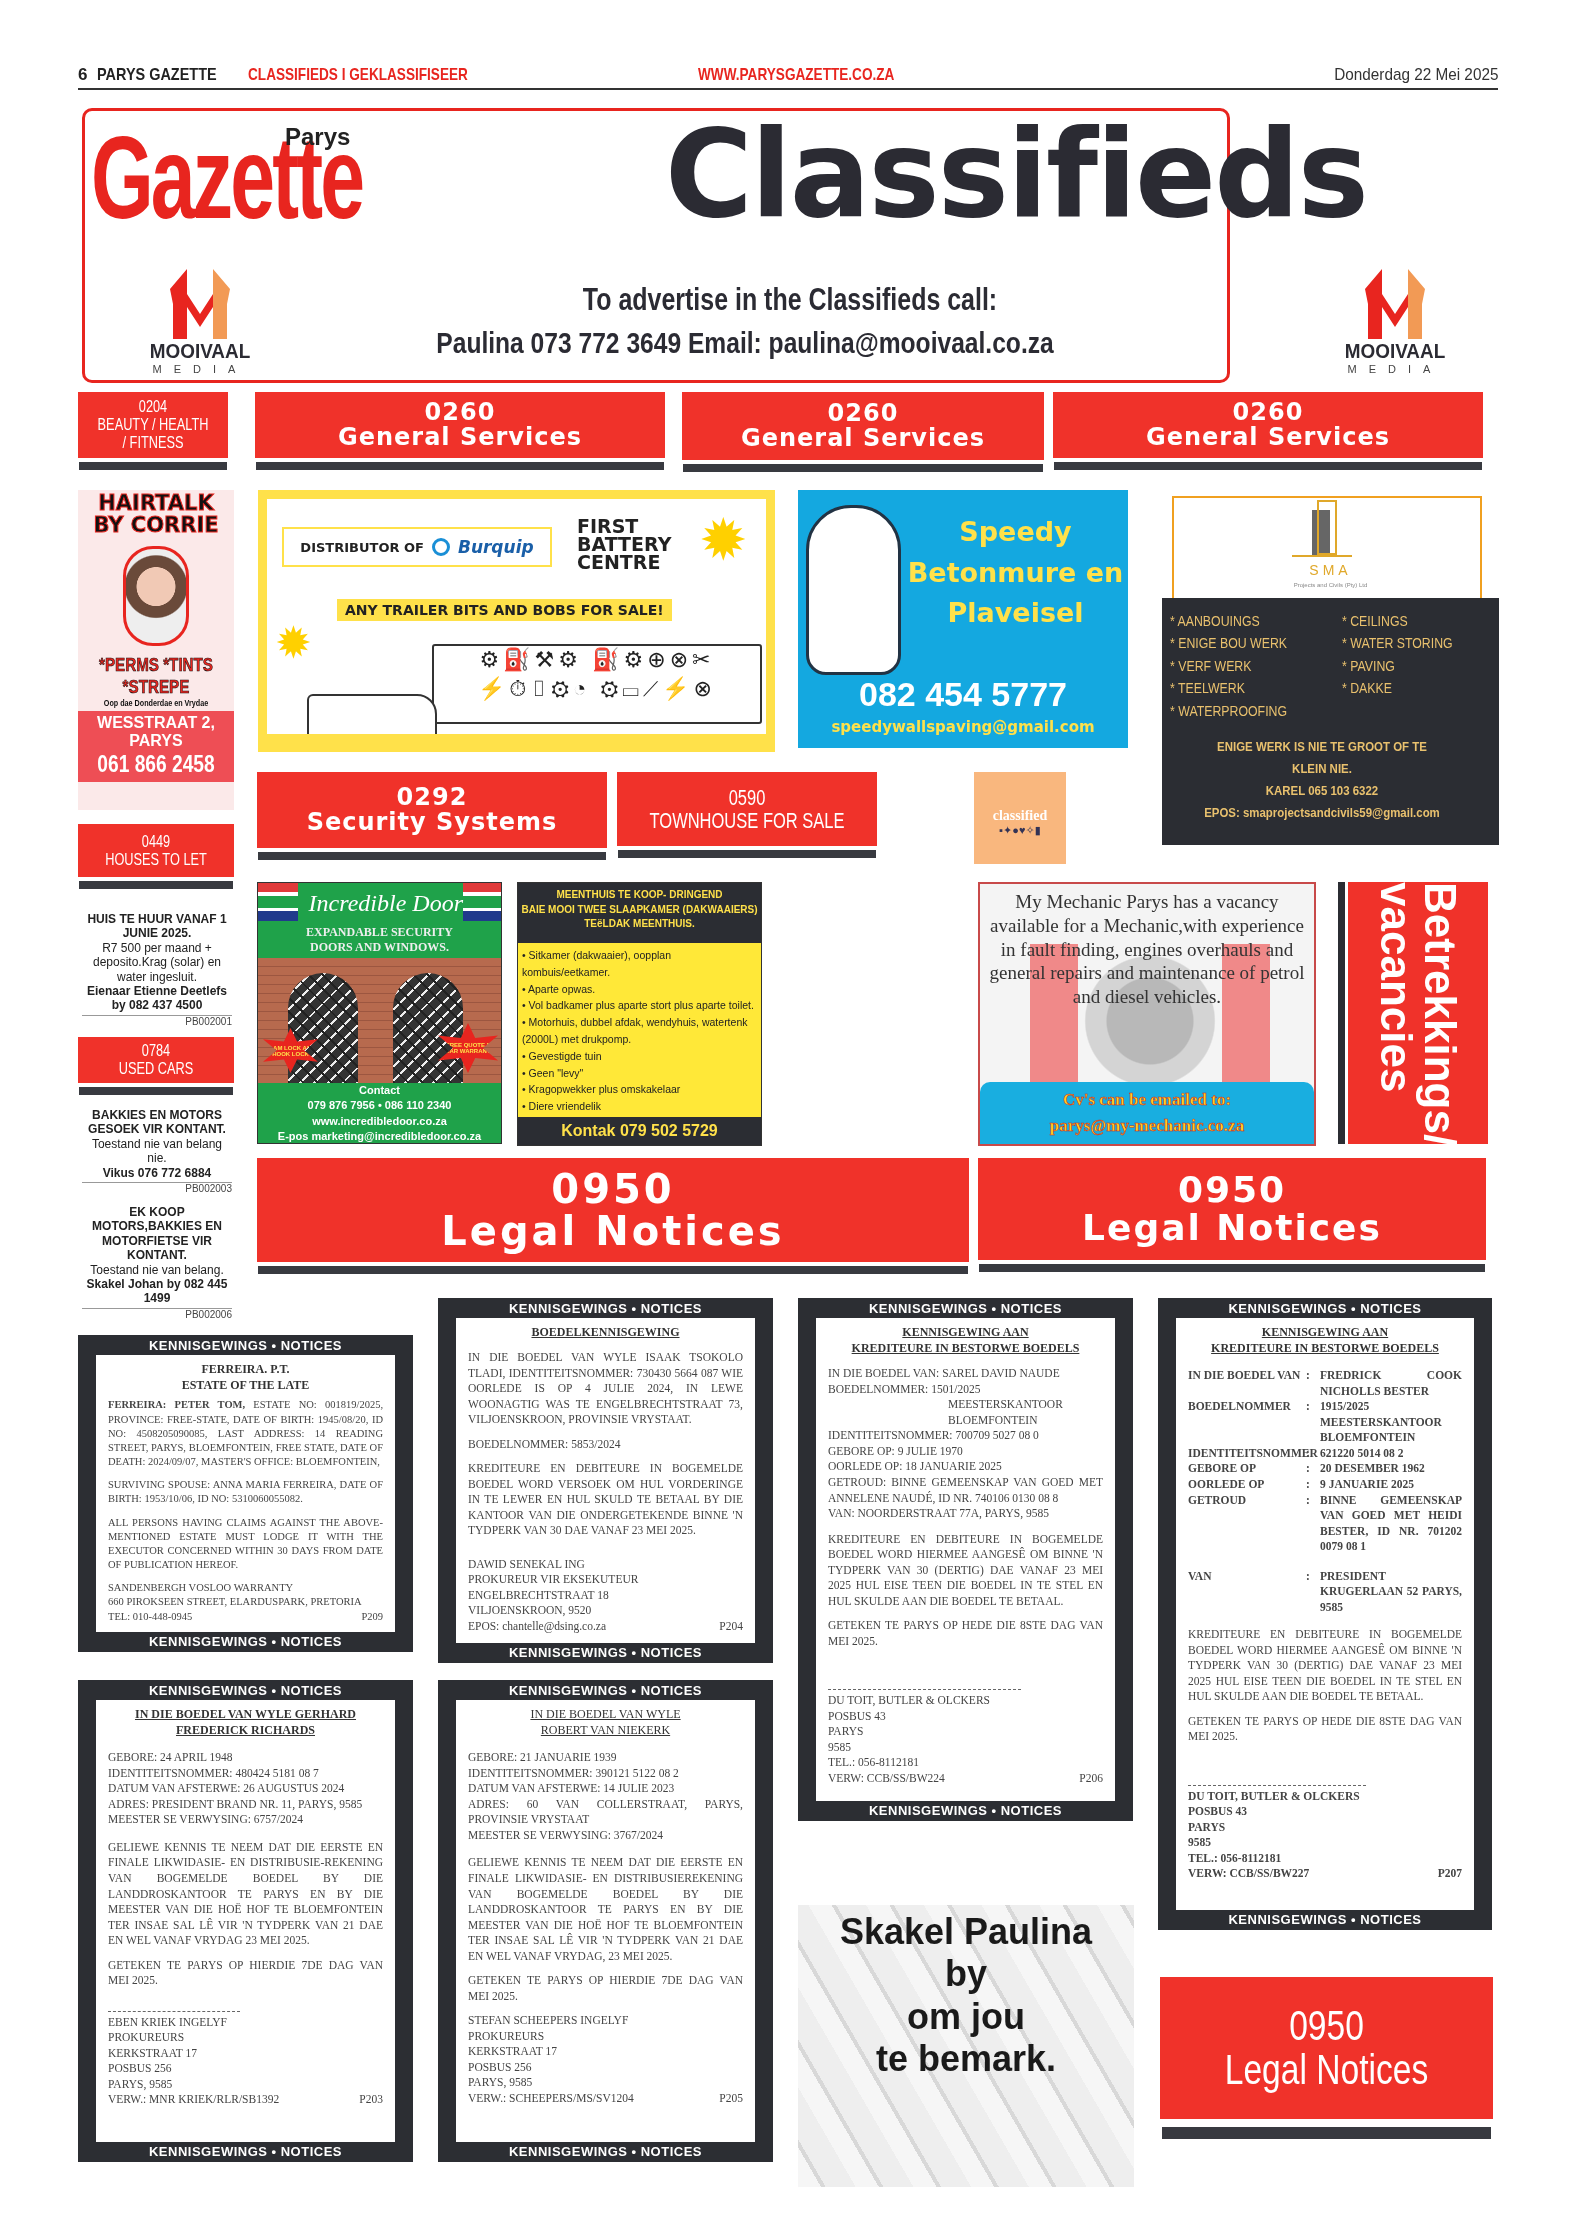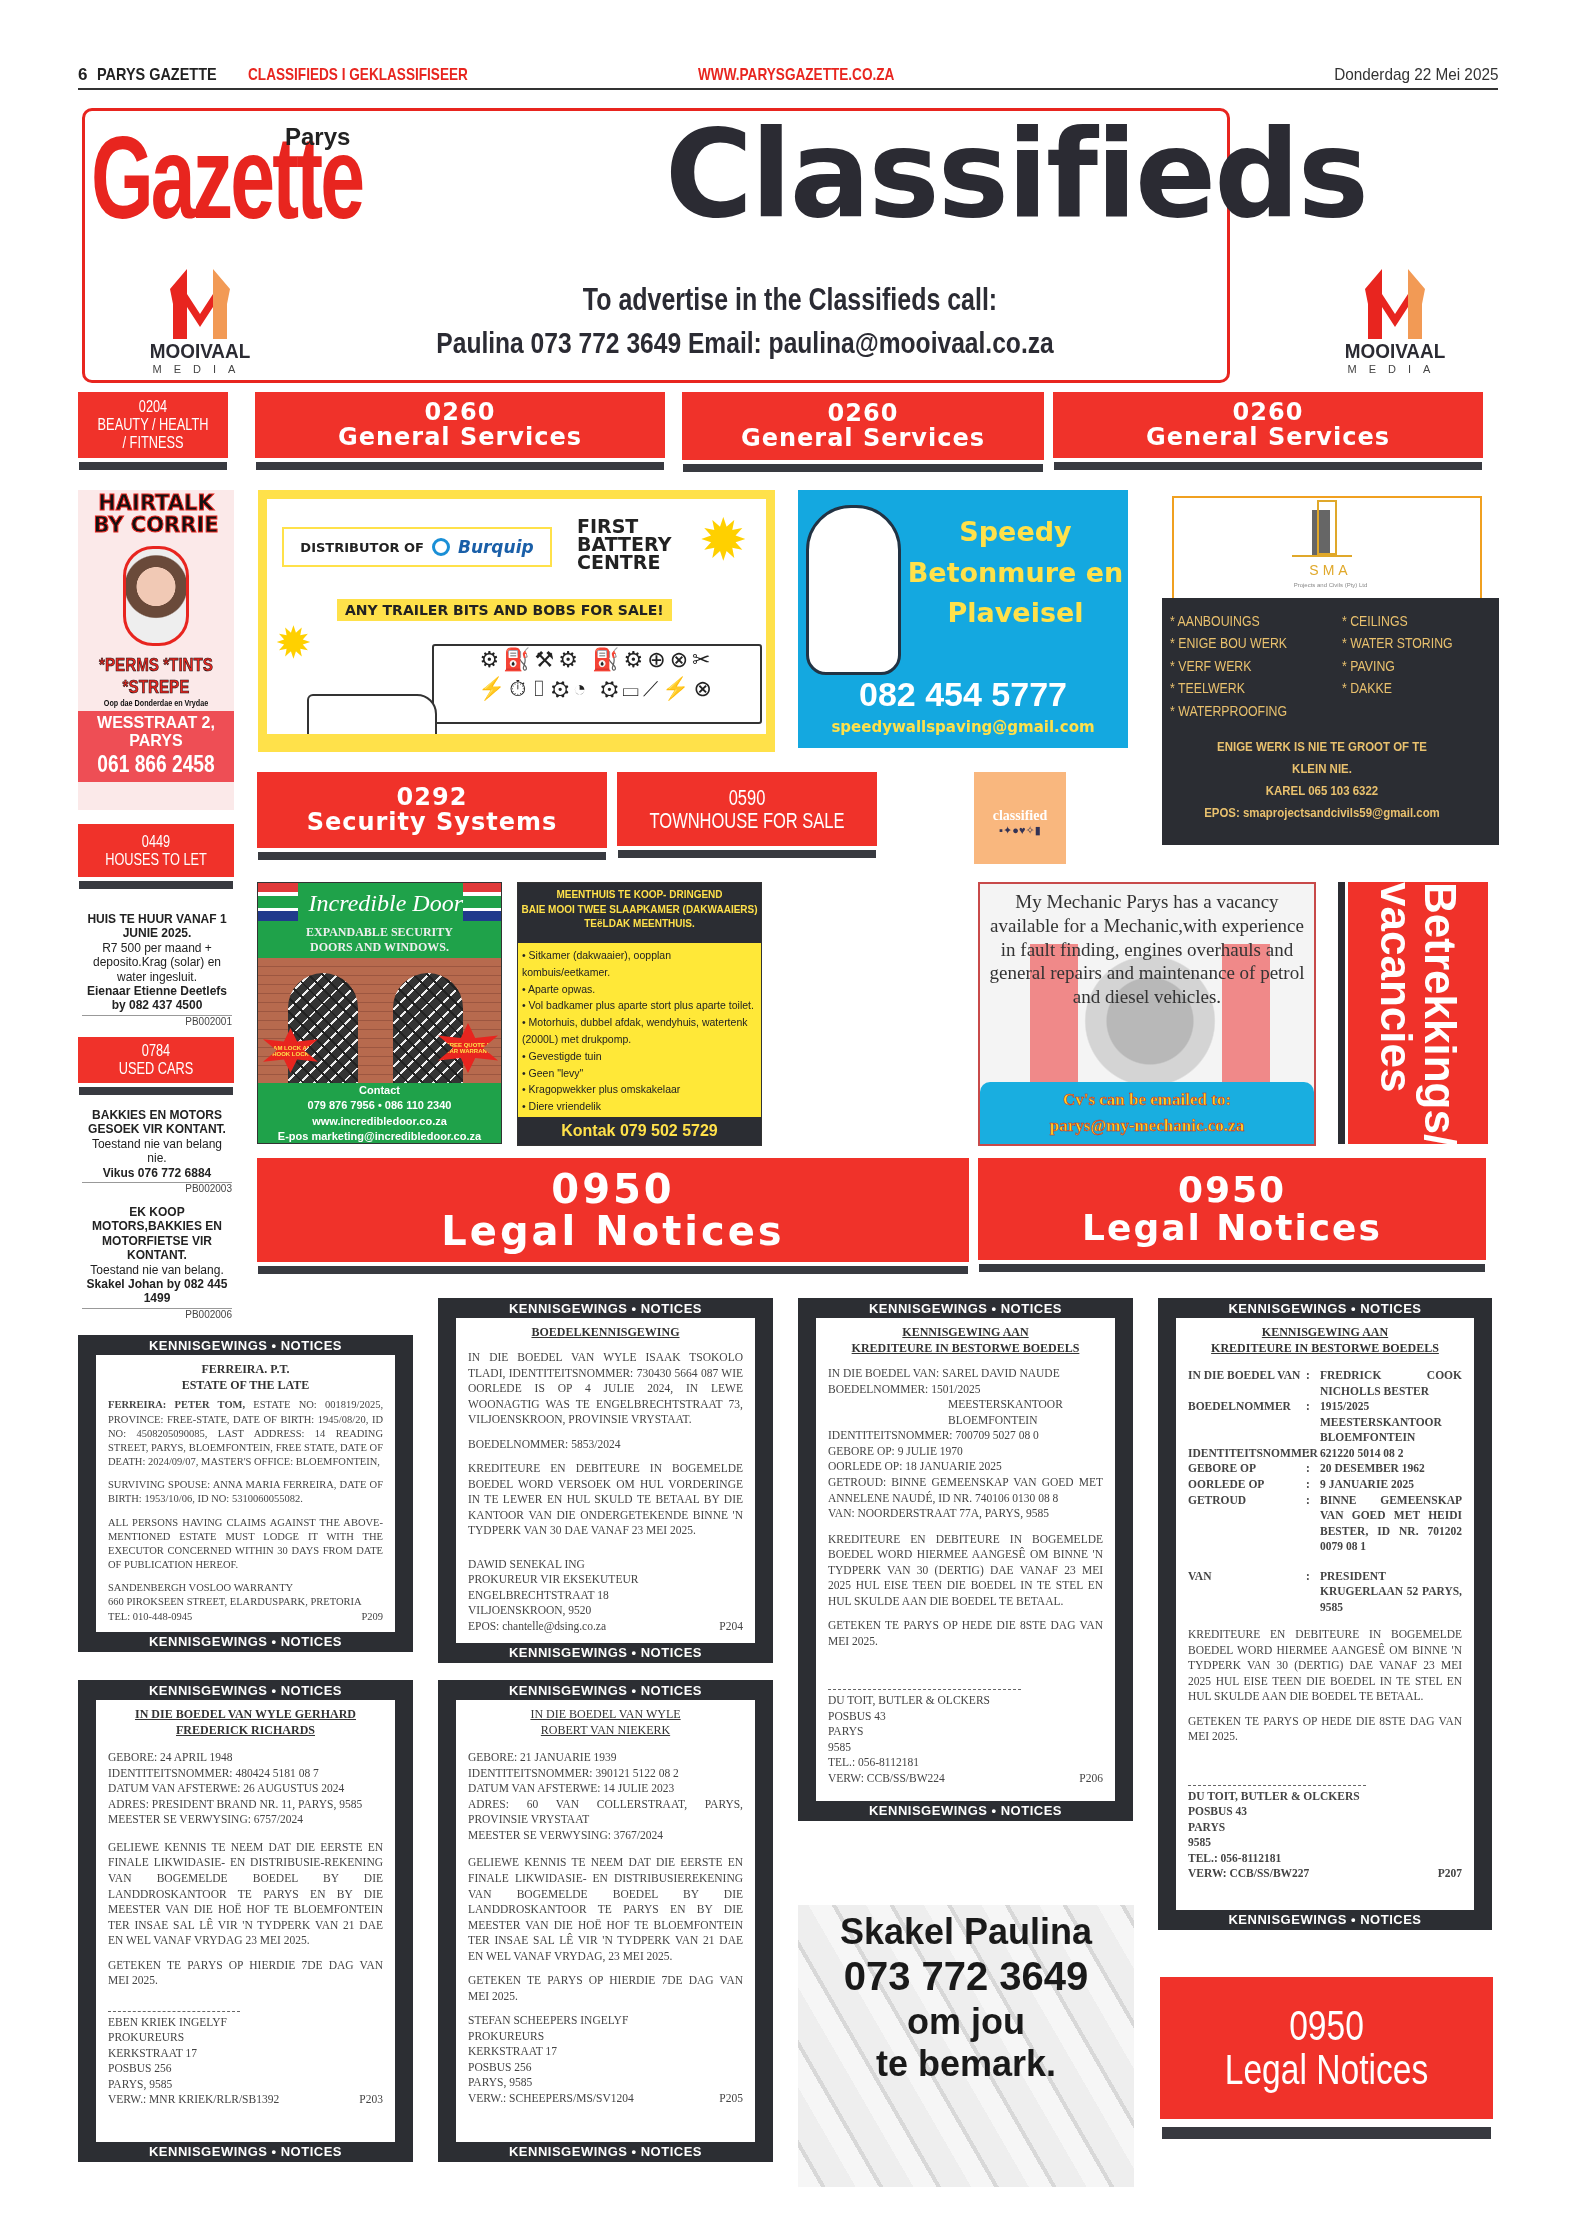--- a/index.html
+++ b/index.html
@@ -426,21 +426,21 @@
     <div class="ref">
         <span>VERW.: SCHEEPERS/MS/SV1204</span>
         <span>P205</span>
       </div>
   </div>
   <div class="kh" style="bottom:3px">KENNISGEWINGS • NOTICES</div>
 </div>
 
 <div class="abs ad" style="left:798px;top:1905px;width:336px;height:282px;background:repeating-linear-gradient(60deg,#f6f6f6 0 20px,#d8d8d8 20px 24px,#eee 24px 50px);text-align:center;font-weight:bold;color:#1a1a1a;line-height:1.18;padding-top:6px">
   <div style="font-size:36px">Skakel Paulina</div>
-  <div style="font-size:40px">073 772 3649</div>
+  <div style="font-size:36px">by</div>
   <div style="font-size:36px">om jou</div>
   <div style="font-size:36px">te bemark.</div>
 </div>
 
 <div class="abs redbox" style="left:1160px;top:1977px;width:333px;height:150px;border-bottom:8px solid #fff;box-shadow:0 14px 0 -2px #383a40">
   <div style="font-size:42px;transform:scaleX(.8)">0950</div>
   <div style="font-size:42px;transform:scaleX(.8)">Legal Notices</div>
 </div>
 
 </body></html>

